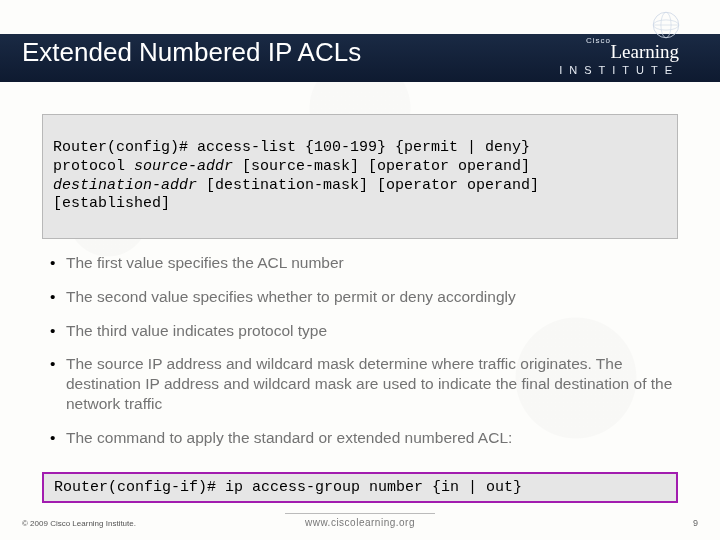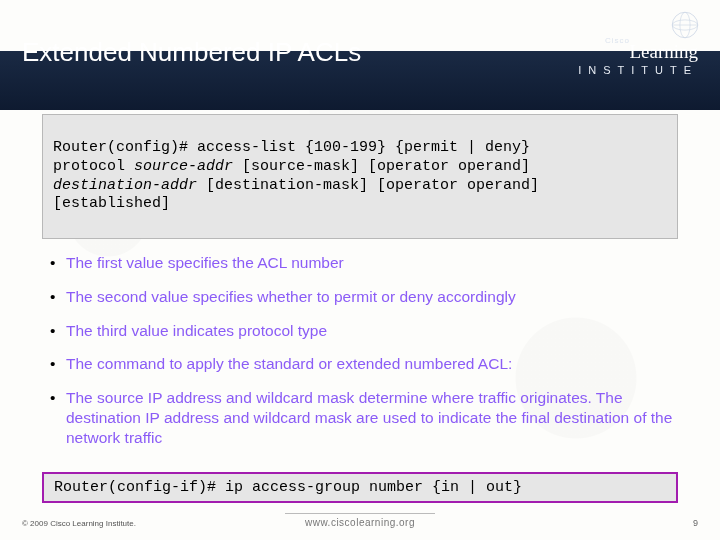--- a/index.html
+++ b/index.html
@@ -20,39 +20,39 @@
       radial-gradient(circle at 50% 20%, rgba(0,0,0,0.015) 0 50px, transparent 51px);
     z-index: 0;
   }
   .header {
     position: relative;
     height: 90px;
     z-index: 2;
   }
   .title-bar {
     position: absolute;
-    top: 51px;
+    top: 34px;
     left: 0;
     right: 0;
-    height: 59px;
+    height: 48px;
     background: linear-gradient(#1a2a44, #0e1a30);
     display: flex;
-    align-items: flex-start;
+    align-items: flex-end;
   }
   .title-text {
     color: #ffffff;
     font-size: 26px;
     font-weight: 400;
     padding-left: 22px;
     position: relative;
     top: -14px;
   }
   .logo {
     position: absolute;
-    right: 14px;
+    right: 33px;
     top: 6px;
     width: 120px;
     height: 80px;
     color: #fff;
     text-align: center;
     z-index: 3;
   }
   .logo-cisco {
     font-size: 8px;
     letter-spacing: 1px;
@@ -102,21 +102,21 @@
   .code-box .ital { font-style: italic; }
   .bullets {
     list-style: none;
     padding: 14px 4px 10px 4px;
   }
   .bullets li {
     position: relative;
     padding-left: 20px;
     font-size: 15.5px;
     line-height: 1.28;
-    color: #8b5cf6;
+    color: #737373;
     margin-bottom: 14px;
   }
   .bullets li::before {
     content: "•";
     position: absolute;
     left: 4px;
     top: 0;
     color: #000;
   }
   .code-box2 {
@@ -196,22 +196,22 @@
     <span>Router(config)# access-list {100-199} {permit | deny} </span><br>
     <span>protocol </span><span class="ital">source-addr</span><span> [source-mask] [operator operand] </span><br>
     <span class="ital">destination-addr</span><span> [destination-mask] [operator operand] </span><br>
     <span>[established]</span>
   </div>
 
   <ul class="bullets">
     <li>The first value specifies the ACL number</li>
     <li>The second value specifies whether to permit or deny accordingly</li>
     <li>The third value indicates protocol type</li>
+    <li>The source IP address and wildcard mask determine where traffic originates. The destination IP address and wildcard mask are used to indicate the final destination of the network traffic</li>
     <li>The command to apply the standard or extended numbered ACL:</li>
-    <li>The source IP address and wildcard mask determine where traffic originates. The destination IP address and wildcard mask are used to indicate the final destination of the network traffic</li>
   </ul>
 
   <div class="code-box2">
     <span>Router(config-if)# ip access-group number {in | out}</span>
   </div>
 
 </div>
 
 <div class="footer">
   <div class="copyright">© 2009 Cisco Learning Institute.</div>

